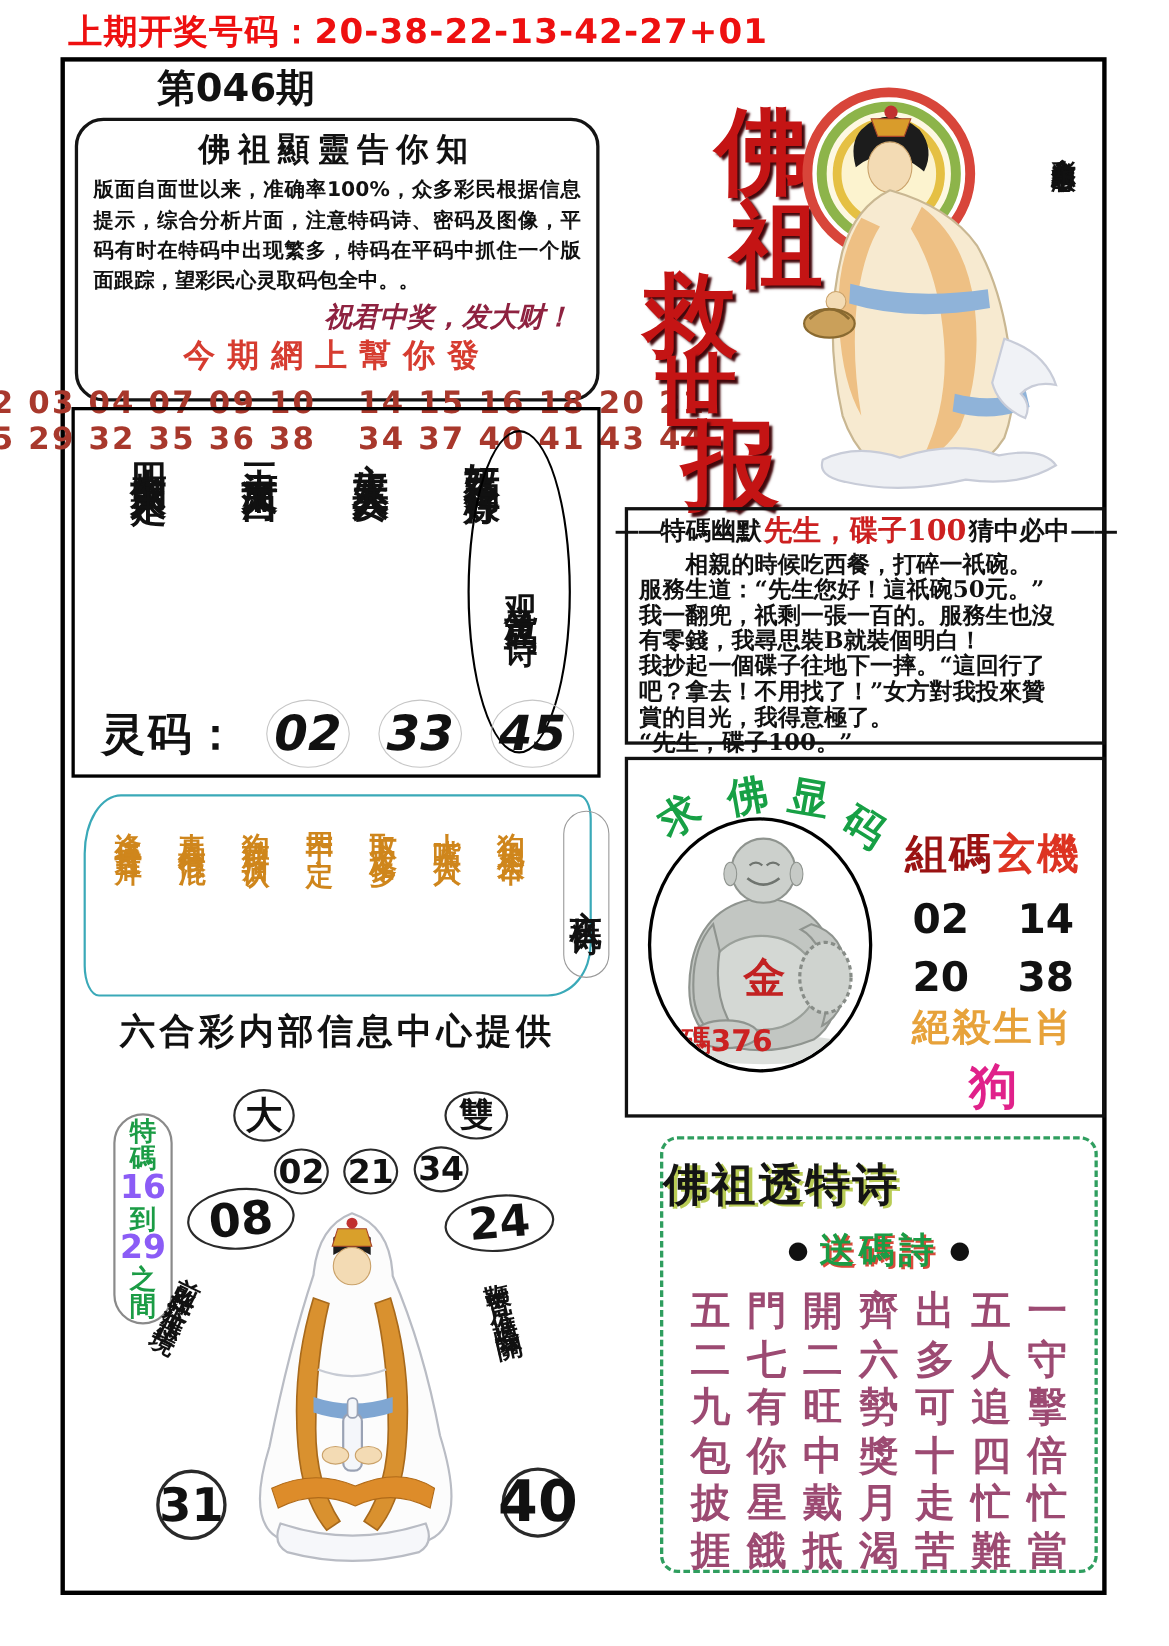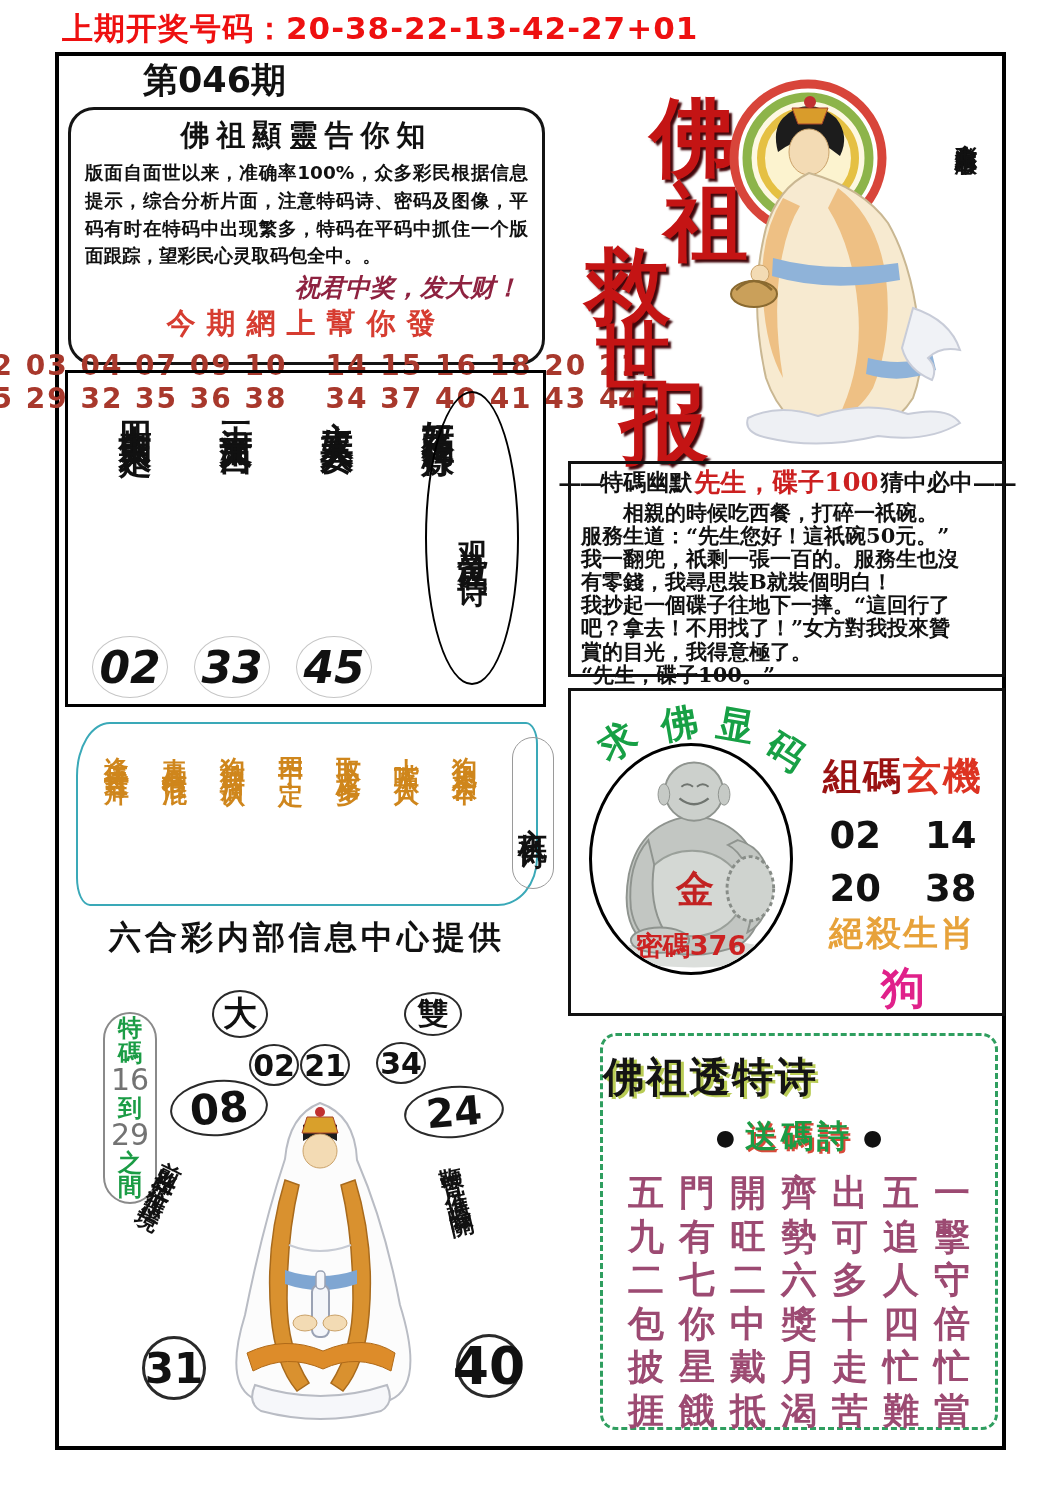--- a/index.html
+++ b/index.html
@@ -53,28 +53,28 @@
   .xj-pill .t{writing-mode:vertical-rl;text-orientation:upright;font-size:29px;font-weight:700;letter-spacing:6px}
 
   .provider{left:68px;top:916px;width:478px;text-align:center;font-size:32px;font-weight:800;letter-spacing:4px}
 
   
   .te-pill{left:103px;top:1012px;width:54px;height:192px;border:2px solid #8a8a8a;border-radius:27px;
            display:flex;flex-direction:column;align-items:center;justify-content:center;line-height:1.02}
   .te-pill span{display:block;text-align:center}
   .tone-green{color:var(--green);font-size:24px;font-weight:800;
               font-family:"DejaVu Serif","Liberation Serif",serif}
-  .tone-black{color:#737373;font-size:30px;font-weight:400}
+  .tone-black{color:#8b5cf6;font-size:30px;font-weight:700}
   .bubble{border:2px solid #2a2a2a;border-radius:50%;display:flex;align-items:center;justify-content:center;
           background:rgba(255,255,255,.6)}
   .b-da{left:212px;top:990px;width:56px;height:48px;border-width:2.5px;font-size:34px;font-weight:800}
   .b-shuang{left:404px;top:992px;width:58px;height:44px;border-width:2.5px;font-size:31px;font-weight:800}
   .b-n{font-size:30px;font-weight:700}
   .b-02{left:249px;top:1044px;width:50px;height:42px}
-  .b-21{left:300px;top:1044px;width:50px;height:42px}
+  .b-21{left:312px;top:1044px;width:50px;height:42px}
   .b-34{left:376px;top:1042px;width:50px;height:42px}
   .b-08{left:170px;top:1080px;width:98px;height:56px;font-size:42px;transform:rotate(-5deg)}
   .b-24{left:404px;top:1086px;width:100px;height:52px;font-size:40px;transform:rotate(-5deg)}
   .b-31{left:142px;top:1336px;width:64px;height:64px;border-width:3px;font-size:42px}
   .b-40{left:456px;top:1334px;width:66px;height:64px;border-width:3px;font-size:52px}
   .diag{font-size:23px;font-weight:800;letter-spacing:8px}
   .diag-l{left:168px;top:1148px;transform:rotate(26deg);transform-origin:top center}
   .diag-r{left:430px;top:1150px;transform:rotate(-13deg);transform-origin:top center}
 
   
@@ -102,21 +102,21 @@
   .fox{left:568px;top:688px;width:437px;height:328px;border:3px solid #111}
   .arc{position:absolute;color:#17a045;font-weight:800;font-size:37px;
        font-family:"DejaVu Serif","Liberation Serif",serif}
   .a0{left:28px;top:26px;transform:rotate(-32deg)}
   .a1{left:90px;top:8px;transform:rotate(-10deg)}
   .a2{left:146px;top:10px;transform:rotate(10deg)}
   .a3{left:196px;top:36px;transform:rotate(32deg)}
   .fox-ellipse{position:absolute;left:18px;top:52px;width:204px;height:232px;border:3px solid #000;border-radius:50%;overflow:hidden}
   .jin{position:absolute;left:84px;top:118px;font-size:38px;font-weight:800;color:#c22222;
        font-family:"DejaVu Serif","Liberation Serif",serif}
-  .mima{position:absolute;left:0;bottom:8px;width:100%;text-align:center;font-size:27px;font-weight:800;color:var(--mima-red)}
+  .mima{position:absolute;left:0;bottom:8px;width:100%;text-align:left;font-size:27px;font-weight:800;color:var(--mima-red)}
   .fox-right{position:absolute;left:240px;top:60px;width:184px;text-align:center}
   .zuma{font-size:38px;font-weight:800;letter-spacing:2px;font-family:"DejaVu Serif","Liberation Serif",serif}
   .zuma .p1{color:var(--dark-red)} .zuma .p2{color:var(--red2)}
   .fx-nums{margin-top:12px;display:flex;flex-direction:column;gap:10px}
   .fx-row{display:flex;justify-content:center;gap:44px;font-size:37px;font-weight:800}
   .jue{margin-top:0;font-size:35px;font-weight:800;color:var(--amber);letter-spacing:2px;
        font-family:"DejaVu Serif","Liberation Serif",serif}
   .dog{margin-top:2px;font-size:44px;font-weight:800;color:var(--magenta);
        font-family:"DejaVu Serif","Liberation Serif",serif}
 
@@ -163,20 +163,21 @@
   <div class="lm-cols serif">
       <span class="v-col">四十顛倒人來走</span>
       <span class="v-col">三十河東又河西</span>
       <span class="v-col">主大奴大人人要</span>
       <span class="v-col">奴才走狗一樣好</span>
     </div>
   <div class="lm-ellipse">
     <div class="t vtext serif">观音灵码诗</div>
   </div>
   <div class="lm-row">
+    <span class="lm-label serif">灵码：</span>
     <div style="display:flex;gap:26px">
         <span class="lm-circle">02</span>
         <span class="lm-circle">33</span>
         <span class="lm-circle">45</span>
       </div>
   </div>
 </div>
 
 <div class="abs xuanji">
   <div style="display:flex;gap:25px">
@@ -328,19 +329,19 @@
 
 <div class="abs toute">
   <div class="tt-title">佛祖透特诗</div>
   <div class="tt-sub">
     <span class="dot">●</span>
     <span class="t">送碼詩</span>
     <span class="dot">●</span>
   </div>
   <div class="tt-poem">
       <div class="poem-row">五門開齊出五一</div>
+      <div class="poem-row">二七二六多人守</div>
       <div class="poem-row">九有旺勢可追擊</div>
-      <div class="poem-row">二七二六多人守</div>
       <div class="poem-row">包你中獎十四倍</div>
       <div class="poem-row">披星戴月走忙忙</div>
       <div class="poem-row">捱餓抵渴苦難當</div>
     </div>
 </div>
 
 </body></html>

